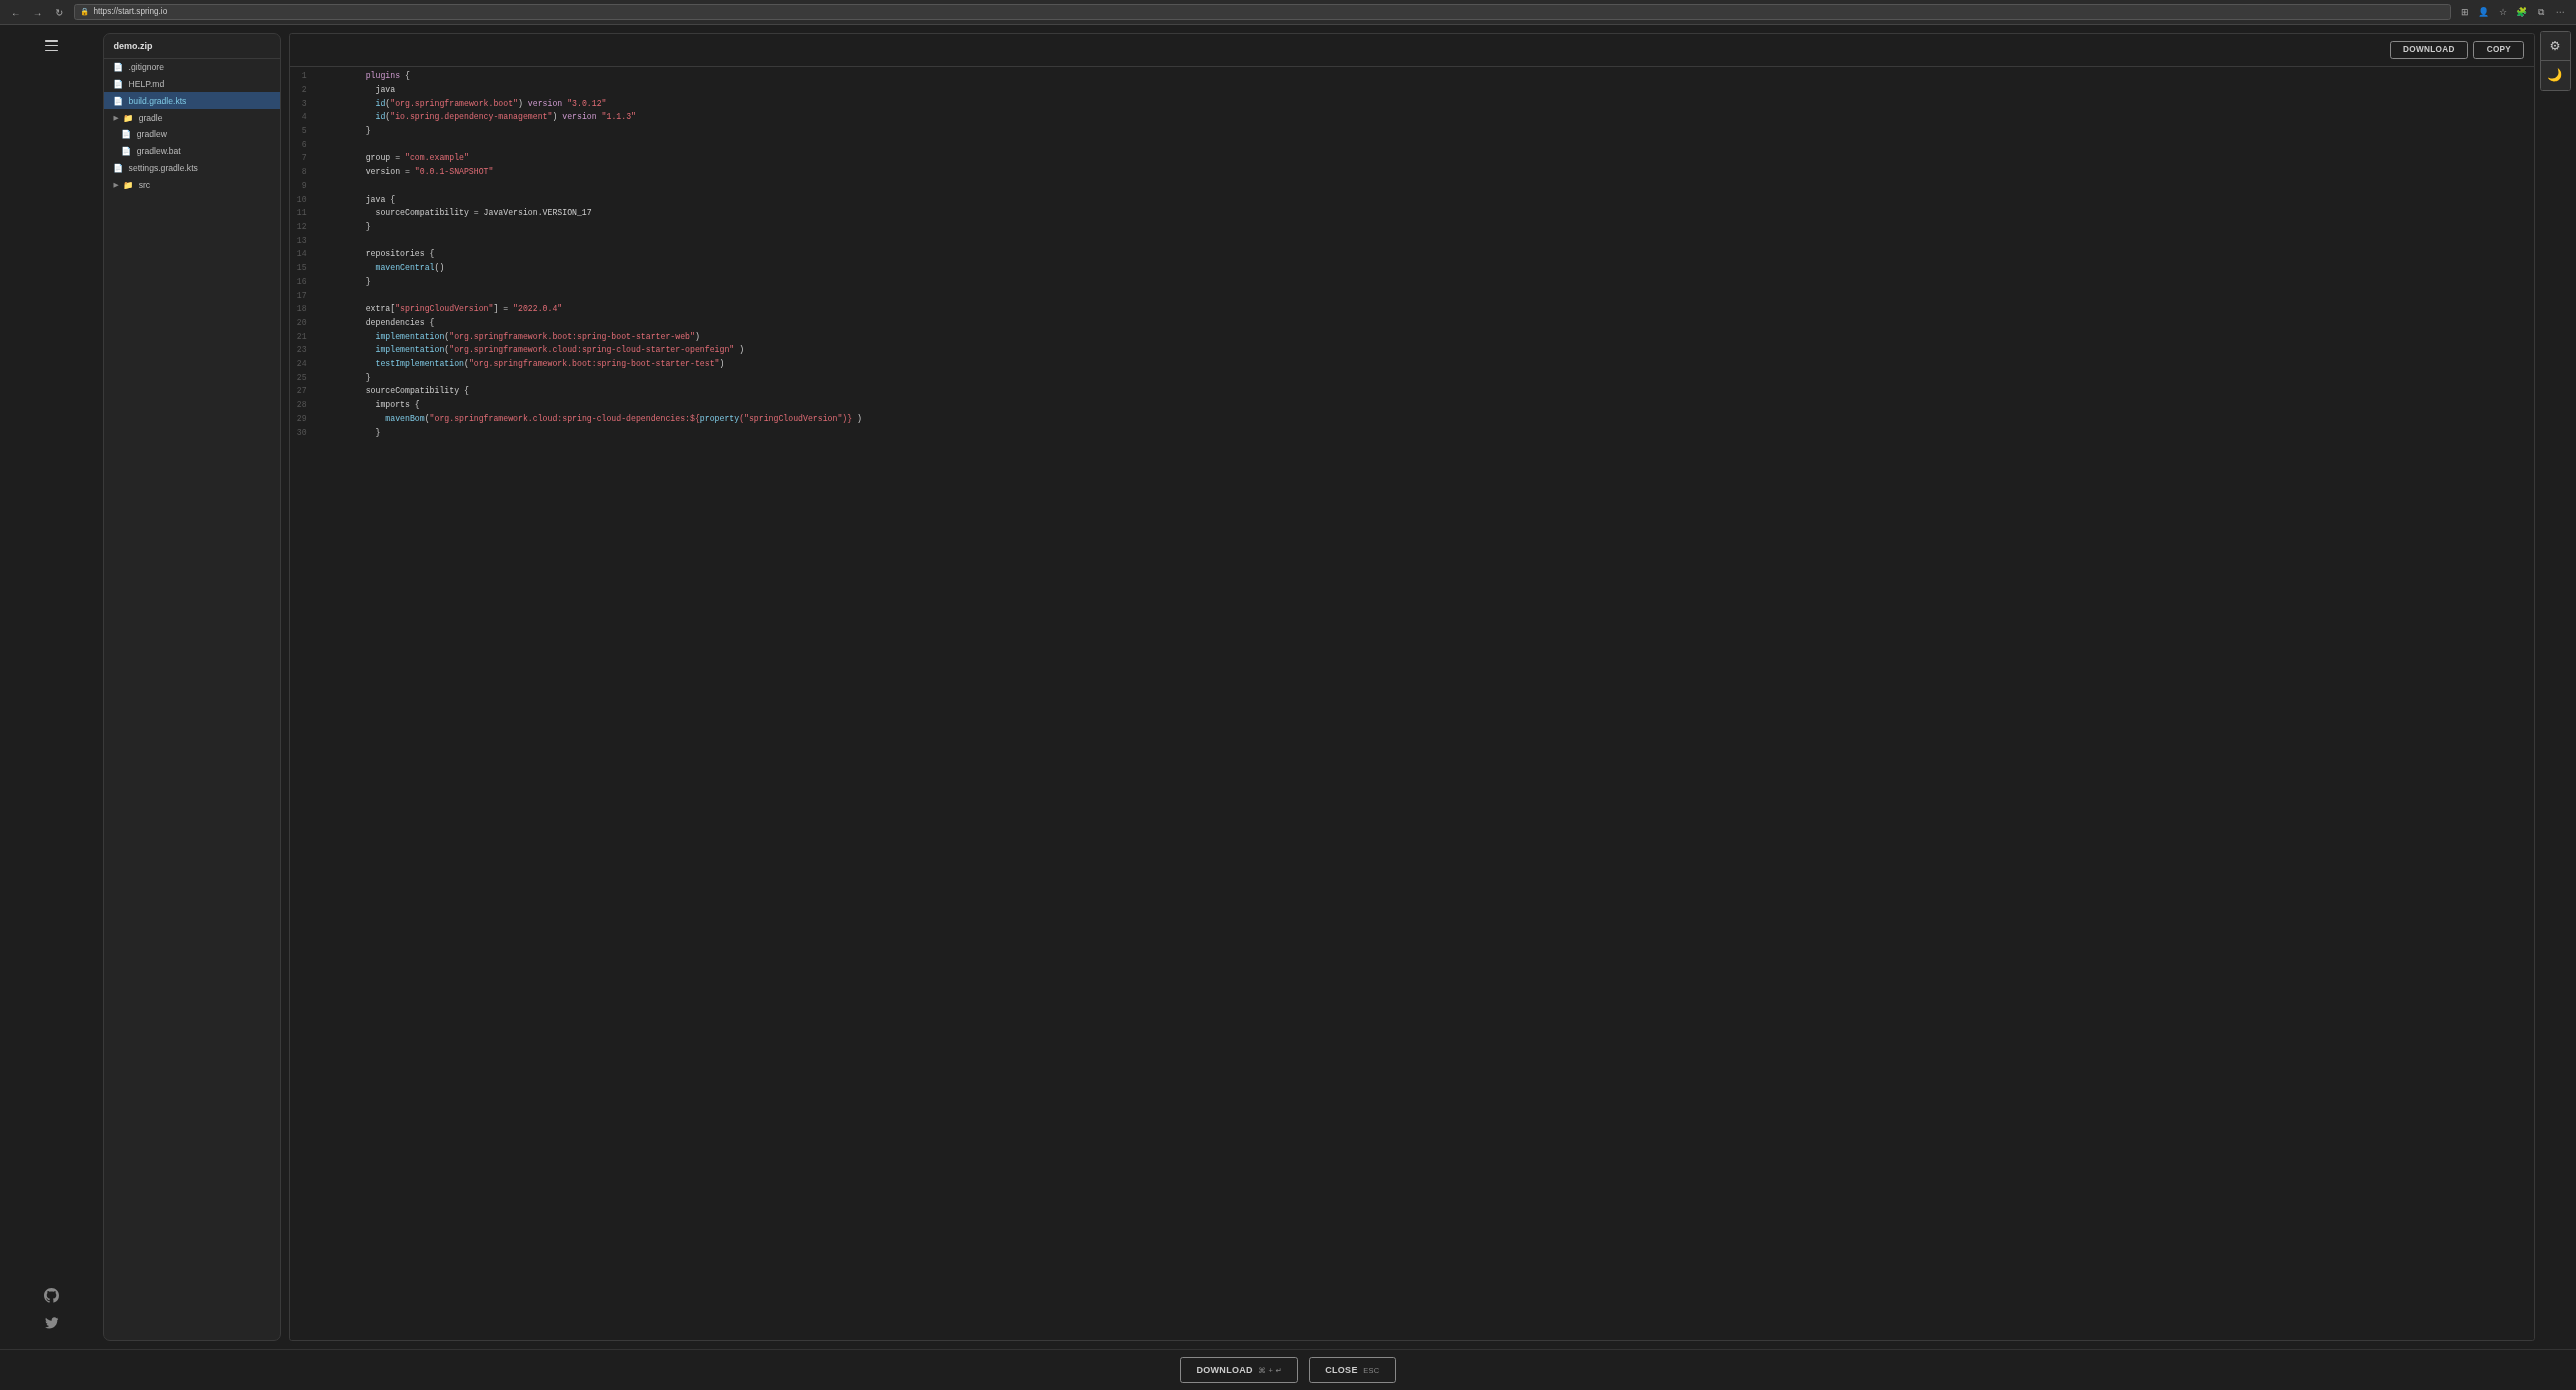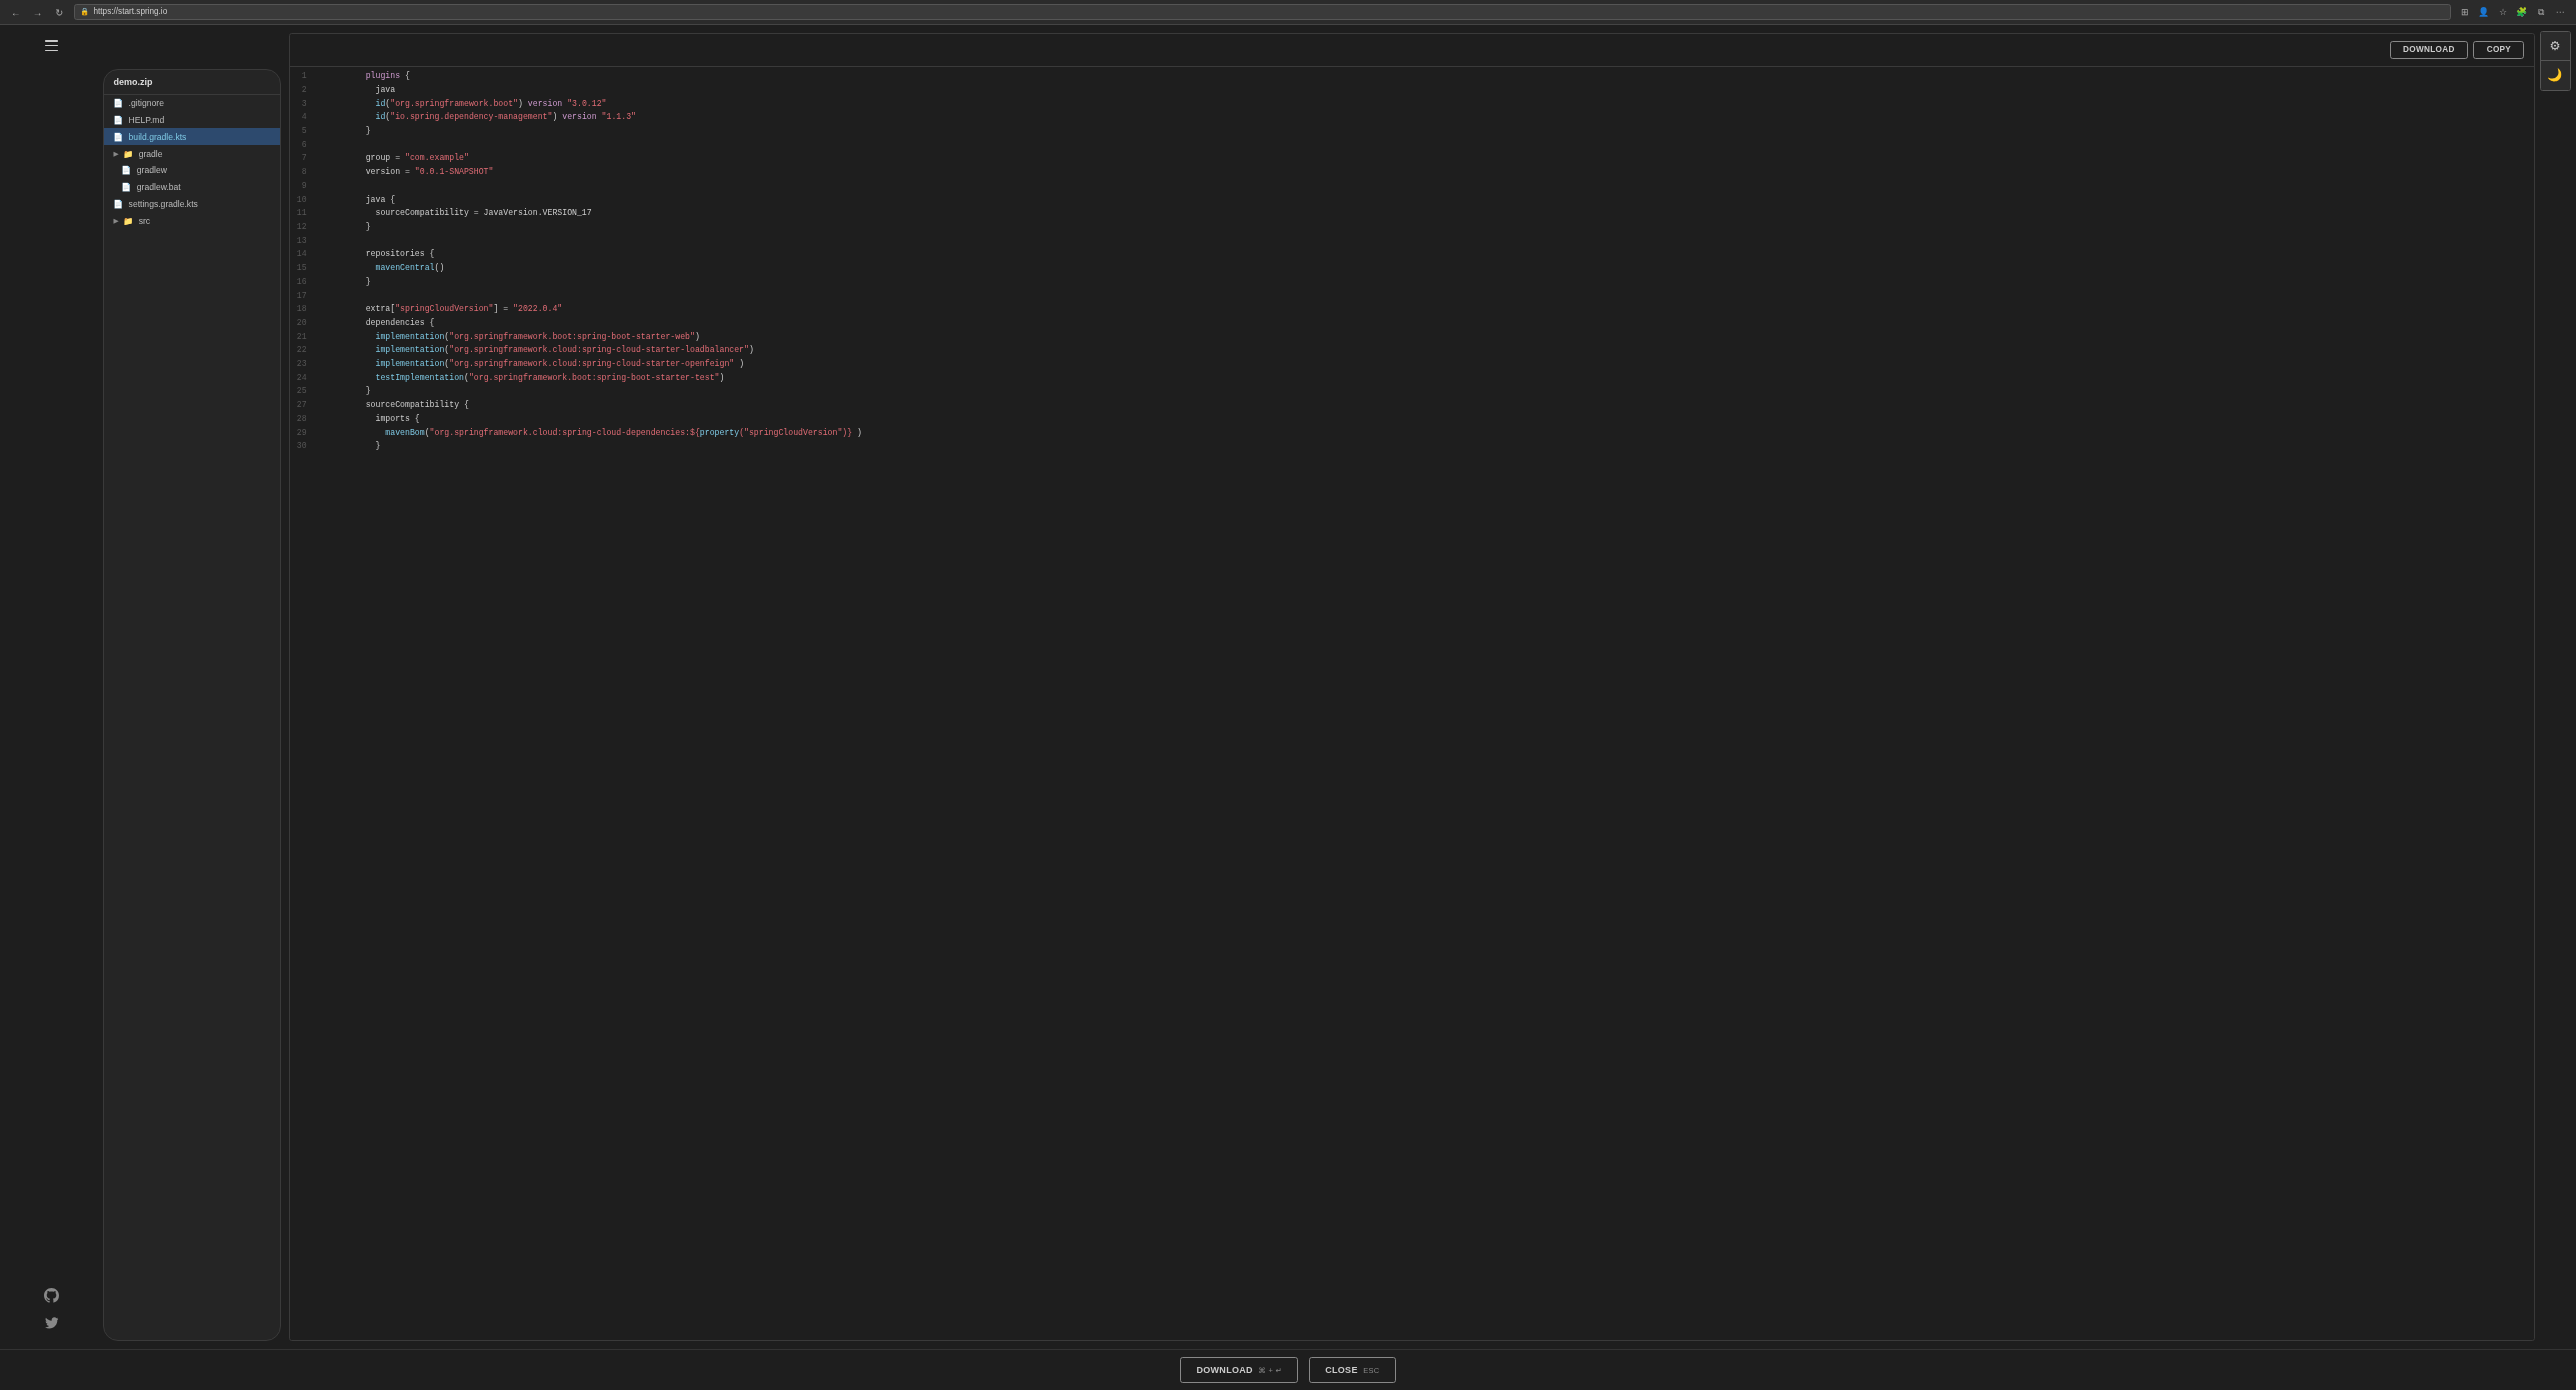--- a/index.html
+++ b/index.html
@@ -149,24 +149,23 @@
       flex: 1;
       gap: 0;
       overflow: hidden;
     }
 
     
     .file-explorer {
       width: 178px;
       background: #252525;
       border: 0.7px solid #3a3a3a;
-      border-radius: 15px;
+      border-radius: 7px;
       flex-shrink: 0;
       overflow-y: auto;
-      margin-top: 36px;
     }
     .file-explorer-header {
       padding: 6.8px 9.6px;
       font-size: 9px;
       font-weight: 600;
       color: #ddd;
       border-bottom: 0.7px solid #3a3a3a;
     }
     .file-item {
       display: flex;
@@ -460,24 +459,20 @@
             </div>
             <div class="code-line">
               <span class="line-num">20</span>
               <span class="line-code"><span class="pl">dependencies {</span></span>
             </div>
             <div class="code-line">
               <span class="line-num">21</span>
               <span class="line-code"><span class="fn">  implementation</span><span class="pl">(</span><span class="str">"org.springframework.boot:spring-boot-starter-web"</span><span class="pl">)</span></span>
             </div>
             <div class="code-line">
-              <span class="line-num">22</span>
-              <span class="line-code"><span class="fn">  implementation</span><span class="pl">(</span><span class="str">"org.springframework.cloud:spring-cloud-starter-loadbalancer"</span><span class="pl">)</span></span>
-            </div>
-            <div class="code-line">
               <span class="line-num">23</span>
               <span class="line-code"><span class="fn">  implementation</span><span class="pl">(</span><span class="str">"org.springframework.cloud:spring-cloud-starter-openfeign"</span><span class="pl"> )</span></span>
             </div>
             <div class="code-line">
               <span class="line-num">24</span>
               <span class="line-code"><span class="fn">  testImplementation</span><span class="pl">(</span><span class="str">"org.springframework.boot:spring-boot-starter-test"</span><span class="pl">)</span></span>
             </div>
             <div class="code-line">
               <span class="line-num">25</span>
               <span class="line-code"><span class="pl">}</span></span>

